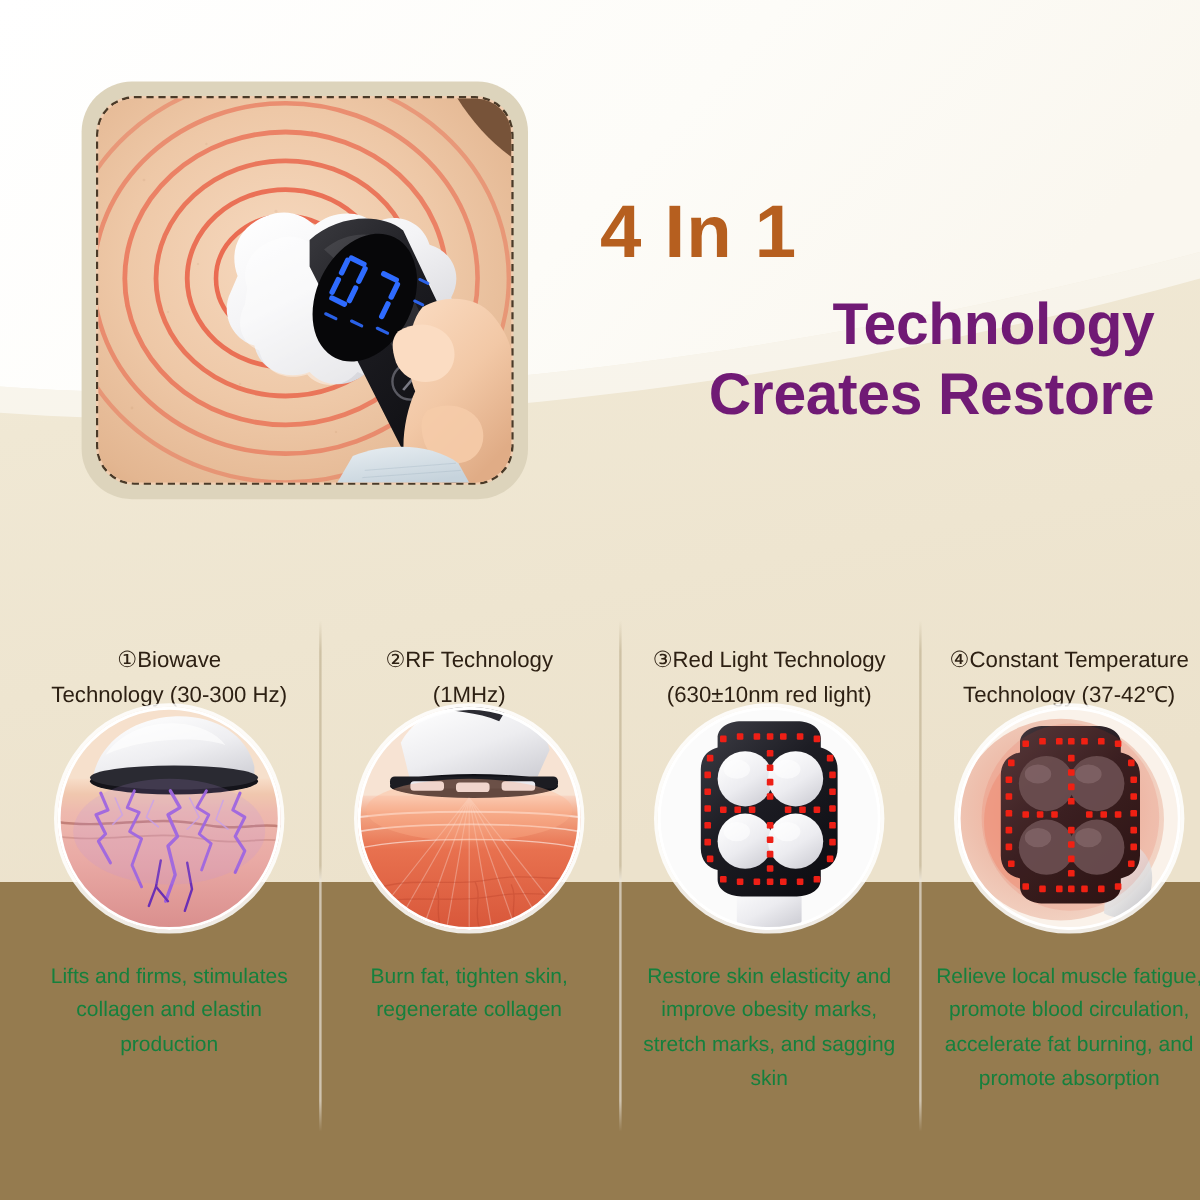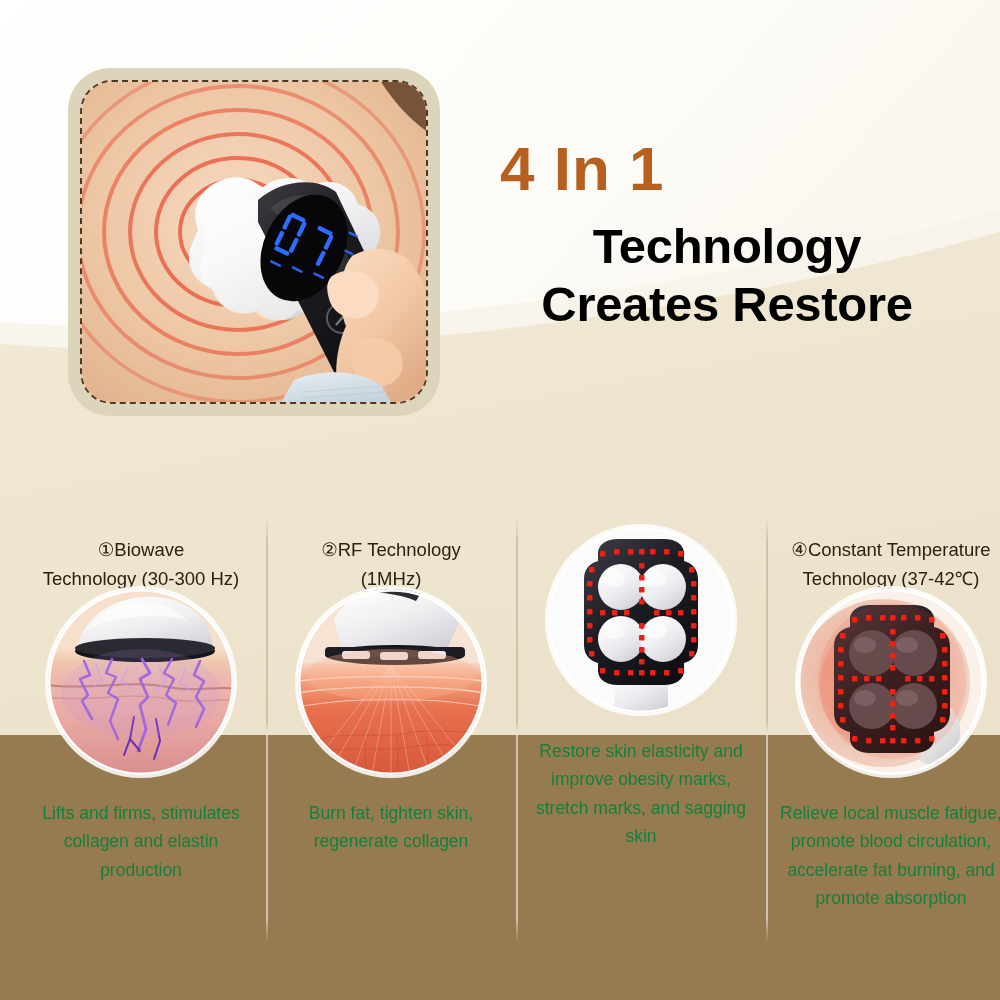--- a/index.html
+++ b/index.html
@@ -52,38 +52,38 @@
   .hero-photo {
     position: absolute; left: -2px; top: -2px;
     width: calc(100% + 4px); height: calc(100% + 4px);
     border-radius: 30px;
     overflow: hidden;
   }
 
   
   .headline {
     position: absolute;
-    left: 492px; top: 138px;
+    left: 492px; top: 163px;
     width: 470px;
   }
   .h-4in1 {
     font-size: 62px;
     font-weight: 700;
     color: #b65f1f;
     letter-spacing: 1px;
     line-height: 1.0;
     text-align: left;
     padding-left: 8px;
   }
   .h-line2, .h-line3 {
     font-size: 49px;
     font-weight: 700;
-    color: #000000;
+    color: #701a75;
     line-height: 1.18;
-    text-align: center;
+    text-align: right;
     letter-spacing: -0.3px;
   }
   .h-line2 { margin-top: 18px; }
 
   
   .columns {
     position: absolute;
     left: 16px; top: 515px;
     width: 1000px; height: 440px;
     display: flex;
@@ -463,20 +463,24 @@
 
             <ellipse cx="93" cy="86" rx="86" ry="26" fill="#ffb18c" opacity="0.35"></ellipse>
           </g>
           <circle cx="93" cy="93" r="92" fill="none" stroke="#ffffff" stroke-width="3"></circle>
         </svg>
       </div>
       <div class="col-caption">Burn fat, tighten skin, regenerate collagen</div>
     </div>
 
     <div class="col">
+      <div class="col-title">
+        <span>③Red Light Technology</span><br>
+        <span>(630±10nm red light)</span>
+      </div>
       <div class="col-figure">
         <svg viewBox="0 0 186 186" width="186" height="186">
           <defs>
             <linearGradient id="plateG" x1="0.2" y1="0" x2="0.85" y2="1">
               <stop offset="0%" stop-color="#ffffff"></stop>
               <stop offset="55%" stop-color="#ececf0"></stop>
               <stop offset="100%" stop-color="#cdcdd4"></stop>
             </linearGradient>
             <linearGradient id="blackBodyG" x1="0.15" y1="0" x2="0.9" y2="1">
               <stop offset="0%" stop-color="#3a3a42"></stop>

